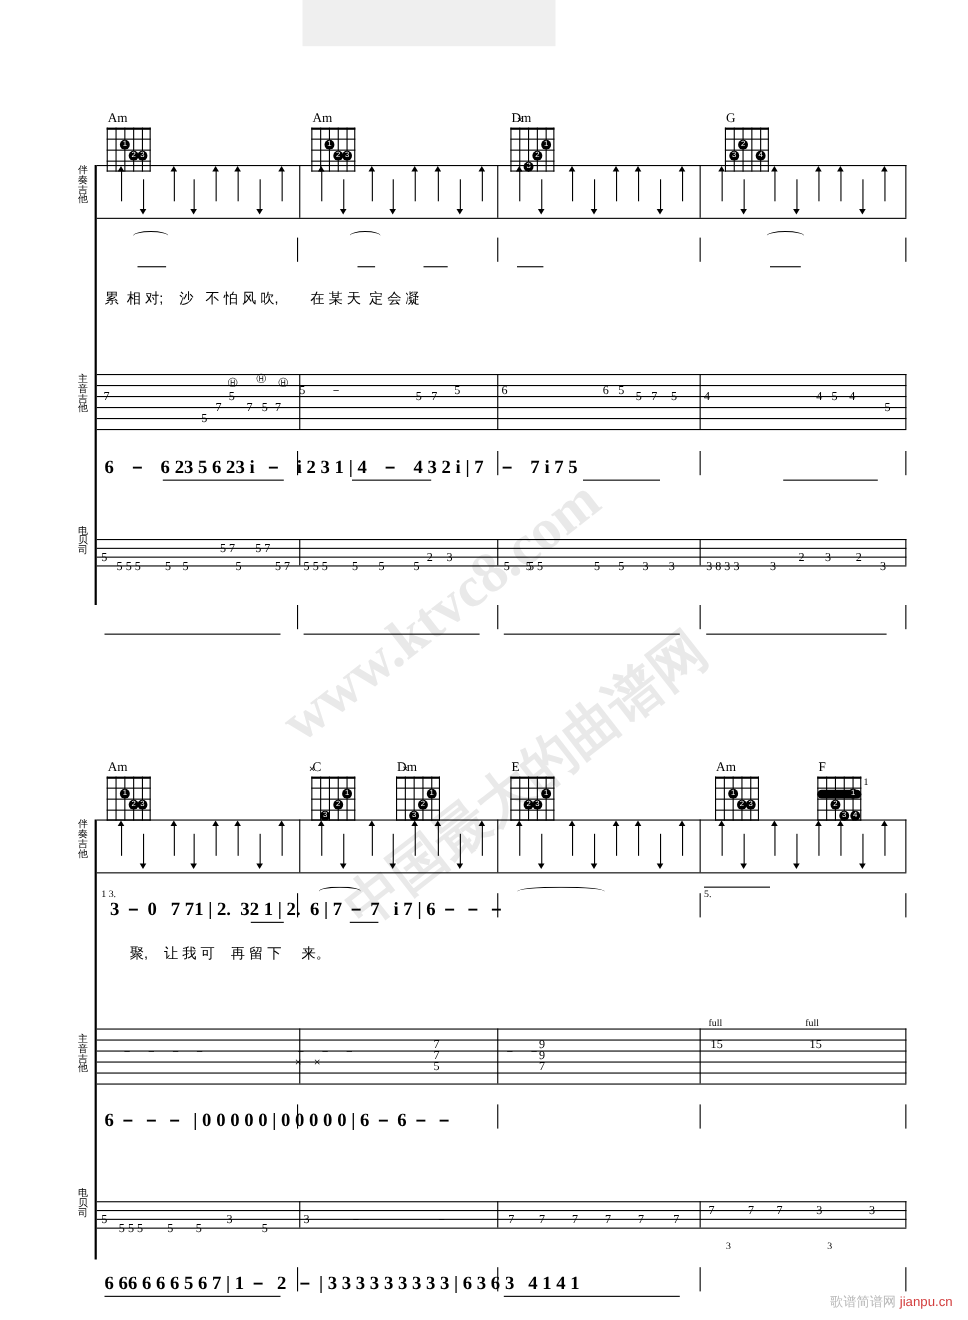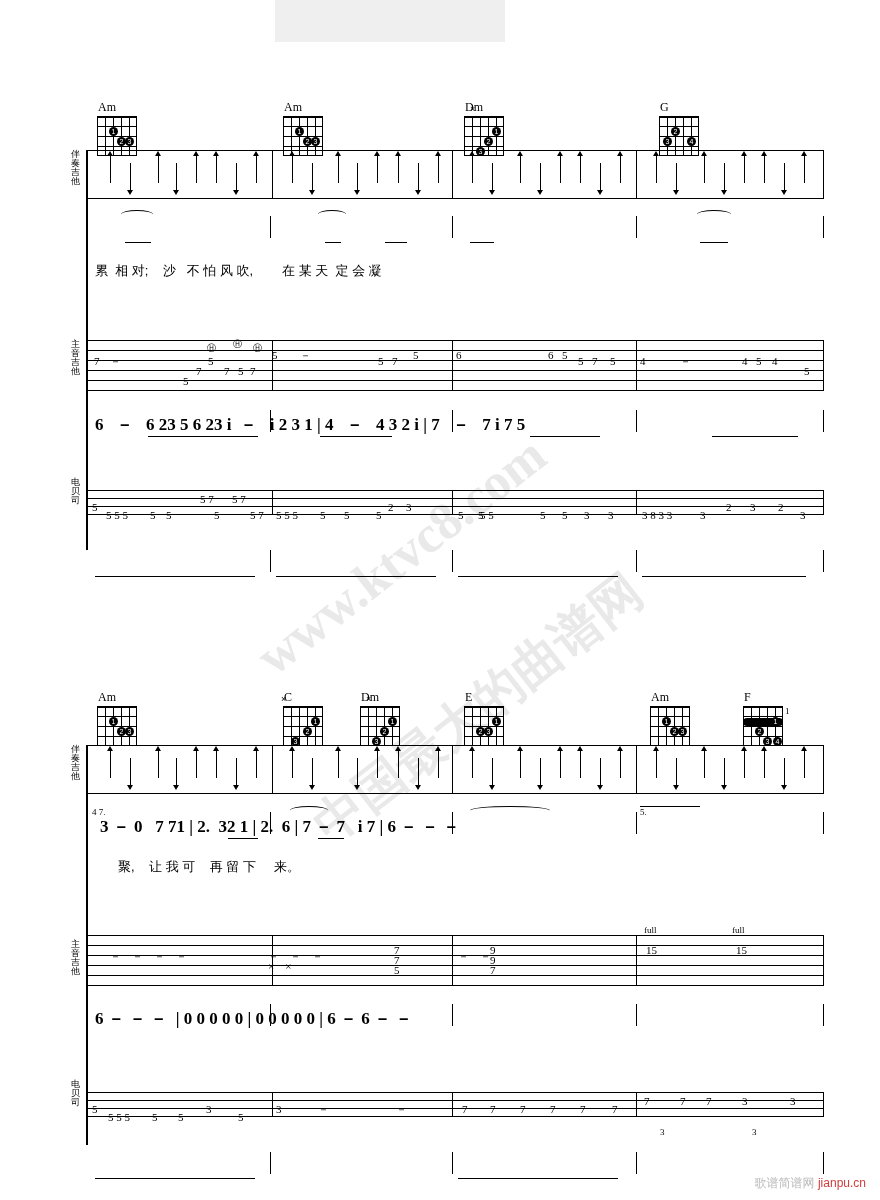--- a/index.html
+++ b/index.html
@@ -526,21 +526,21 @@
   <div class="arrow arr-up" style="left:656px;top:750px;height:28px"></div>
   <div class="arrow arr-dn" style="left:676px;top:758px;height:28px"></div>
   <div class="arrow arr-up" style="left:704px;top:750px;height:28px"></div>
   <div class="arrow arr-dn" style="left:724px;top:758px;height:28px"></div>
   <div class="arrow arr-up" style="left:744px;top:750px;height:28px"></div>
   <div class="arrow arr-up" style="left:764px;top:750px;height:28px"></div>
   <div class="arrow arr-dn" style="left:784px;top:758px;height:28px"></div>
   <div class="arrow arr-up" style="left:804px;top:750px;height:28px"></div>
 
   <div class="num numb" style="left:100px;top:818px;">3 － 0   7 71 | 2.  32 1 | 2.  6 | 7 － 7   i 7 | 6 － － －</div>
-  <div class="tiny" style="left:92px;top:808px;">4 7.</div>
+  <div class="tiny" style="left:92px;top:808px;">1 3.</div>
   <div class="tiny" style="left:640px;top:808px;">5.</div>
   <div class="vline" style="left:270px;top:812px;height:22px;"></div>
   <div class="vline" style="left:452px;top:812px;height:22px;"></div>
   <div class="vline" style="left:636px;top:812px;height:22px;"></div>
   <div class="vline" style="left:823px;top:812px;height:22px;"></div>
   <div class="beam" style="left:228px;top:838px;width:30px;"></div>
   <div class="beam" style="left:318px;top:838px;width:26px;"></div>
   <div class="slur" style="left:290px;top:806px;width:38px;"></div>
   <div class="slur" style="left:470px;top:806px;width:80px;"></div>
   <div class="hline" style="left:640px;top:806px;width:60px;"></div>
@@ -606,20 +606,21 @@
   <div class="tabnum" style="left:580px;top:1104px;">7</div>
   <div class="tabnum" style="left:612px;top:1104px;">7</div>
   <div class="tabnum" style="left:644px;top:1096px;">7</div>
   <div class="tabnum" style="left:680px;top:1096px;">7</div>
   <div class="tabnum" style="left:706px;top:1096px;">7</div>
   <div class="tabnum" style="left:742px;top:1096px;">3</div>
   <div class="tabnum" style="left:790px;top:1096px;">3</div>
   <div class="tiny" style="left:660px;top:1128px;">3</div>
   <div class="tiny" style="left:752px;top:1128px;">3</div>
 
+  <div class="num numb" style="left:95px;top:1158px;">6 66 6 6 6 5 6 7 | 1 －  2  － | 3 3 3 3 3 3 3 3 3 | 6 3 6 3   4 1 4 1</div>
   <div class="vline" style="left:270px;top:1152px;height:22px;"></div>
   <div class="vline" style="left:452px;top:1152px;height:22px;"></div>
   <div class="vline" style="left:636px;top:1152px;height:22px;"></div>
   <div class="vline" style="left:823px;top:1152px;height:22px;"></div>
   <div class="beam" style="left:95px;top:1178px;width:160px;"></div>
   <div class="beam" style="left:458px;top:1178px;width:160px;"></div>
 
 </div>
 
 </body></html>

